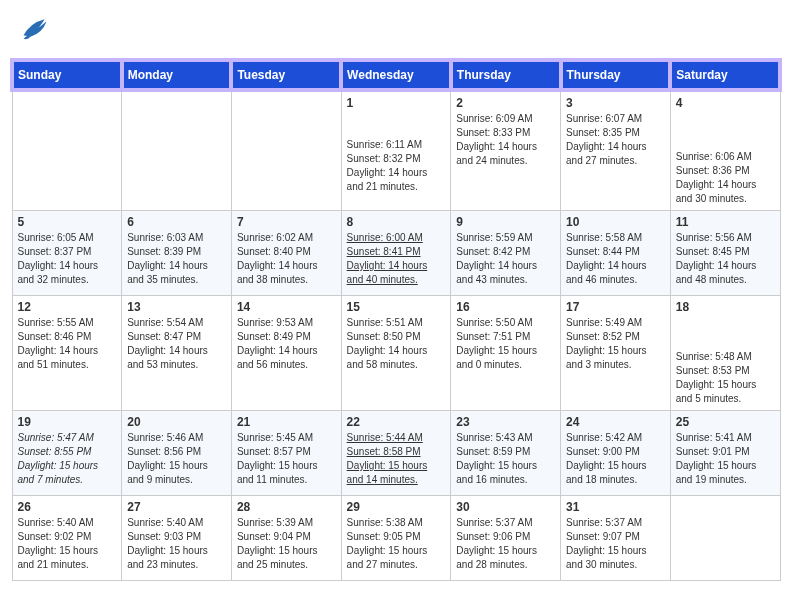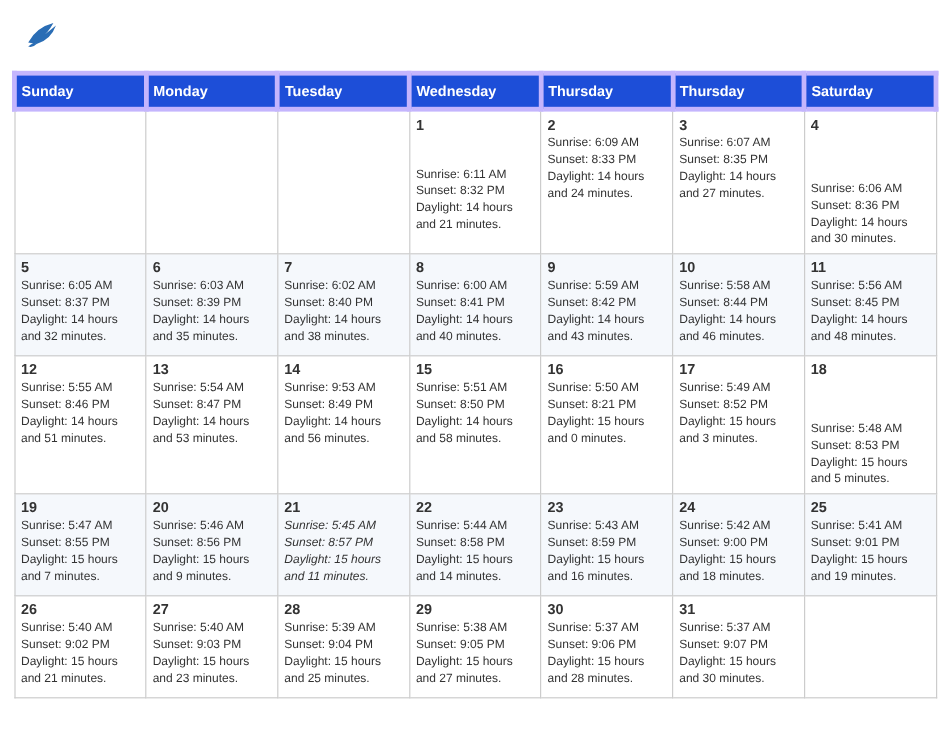--- a/index.html
+++ b/index.html
@@ -165,21 +165,21 @@
         </td>
         <td>
           <span class="day-num">7</span>
           <div class="day-info" style="white-space: pre-line;">Sunrise: 6:02 AM
 Sunset: 8:40 PM
 Daylight: 14 hours
 and 38 minutes.</div>
         </td>
         <td>
           <span class="day-num">8</span>
-          <div class="day-info" style="white-space: pre-line;">Sunrise: 6:00 AM
+          <div class="day-info" style="white-space: pre-line; text-decoration: underline;">Sunrise: 6:00 AM
 Sunset: 8:41 PM
 Daylight: 14 hours
 and 40 minutes.</div>
         </td>
         <td>
           <span class="day-num">9</span>
           <div class="day-info" style="white-space: pre-line;">Sunrise: 5:59 AM
 Sunset: 8:42 PM
 Daylight: 14 hours
 and 43 minutes.</div>
@@ -224,21 +224,21 @@
         <td>
           <span class="day-num">15</span>
           <div class="day-info" style="white-space: pre-line;">Sunrise: 5:51 AM
 Sunset: 8:50 PM
 Daylight: 14 hours
 and 58 minutes.</div>
         </td>
         <td>
           <span class="day-num">16</span>
           <div class="day-info" style="white-space: pre-line;">Sunrise: 5:50 AM
-Sunset: 8:21 PM
+Sunset: 7:51 PM
 Daylight: 15 hours
 and 0 minutes.</div>
         </td>
         <td>
           <span class="day-num">17</span>
           <div class="day-info" style="white-space: pre-line;">Sunrise: 5:49 AM
 Sunset: 8:52 PM
 Daylight: 15 hours
 and 3 minutes.</div>
         </td>
@@ -246,42 +246,42 @@
           <span class="day-num">18</span>
           <div class="day-info" style="white-space: pre-line; margin-top: 36px;">Sunrise: 5:48 AM
 Sunset: 8:53 PM
 Daylight: 15 hours
 and 5 minutes.</div>
         </td>
       </tr>
       <tr>
         <td>
           <span class="day-num">19</span>
-          <div class="day-info" style="white-space: pre-line;">Sunrise: 5:47 AM
+          <div class="day-info" style="white-space: pre-line; font-style: italic;">Sunrise: 5:47 AM
 Sunset: 8:55 PM
 Daylight: 15 hours
 and 7 minutes.</div>
         </td>
         <td>
           <span class="day-num">20</span>
           <div class="day-info" style="white-space: pre-line;">Sunrise: 5:46 AM
 Sunset: 8:56 PM
 Daylight: 15 hours
 and 9 minutes.</div>
         </td>
         <td>
           <span class="day-num">21</span>
-          <div class="day-info" style="white-space: pre-line; font-style: italic;">Sunrise: 5:45 AM
+          <div class="day-info" style="white-space: pre-line;">Sunrise: 5:45 AM
 Sunset: 8:57 PM
 Daylight: 15 hours
 and 11 minutes.</div>
         </td>
         <td>
           <span class="day-num">22</span>
-          <div class="day-info" style="white-space: pre-line;">Sunrise: 5:44 AM
+          <div class="day-info" style="white-space: pre-line; text-decoration: underline;">Sunrise: 5:44 AM
 Sunset: 8:58 PM
 Daylight: 15 hours
 and 14 minutes.</div>
         </td>
         <td>
           <span class="day-num">23</span>
           <div class="day-info" style="white-space: pre-line;">Sunrise: 5:43 AM
 Sunset: 8:59 PM
 Daylight: 15 hours
 and 16 minutes.</div>

